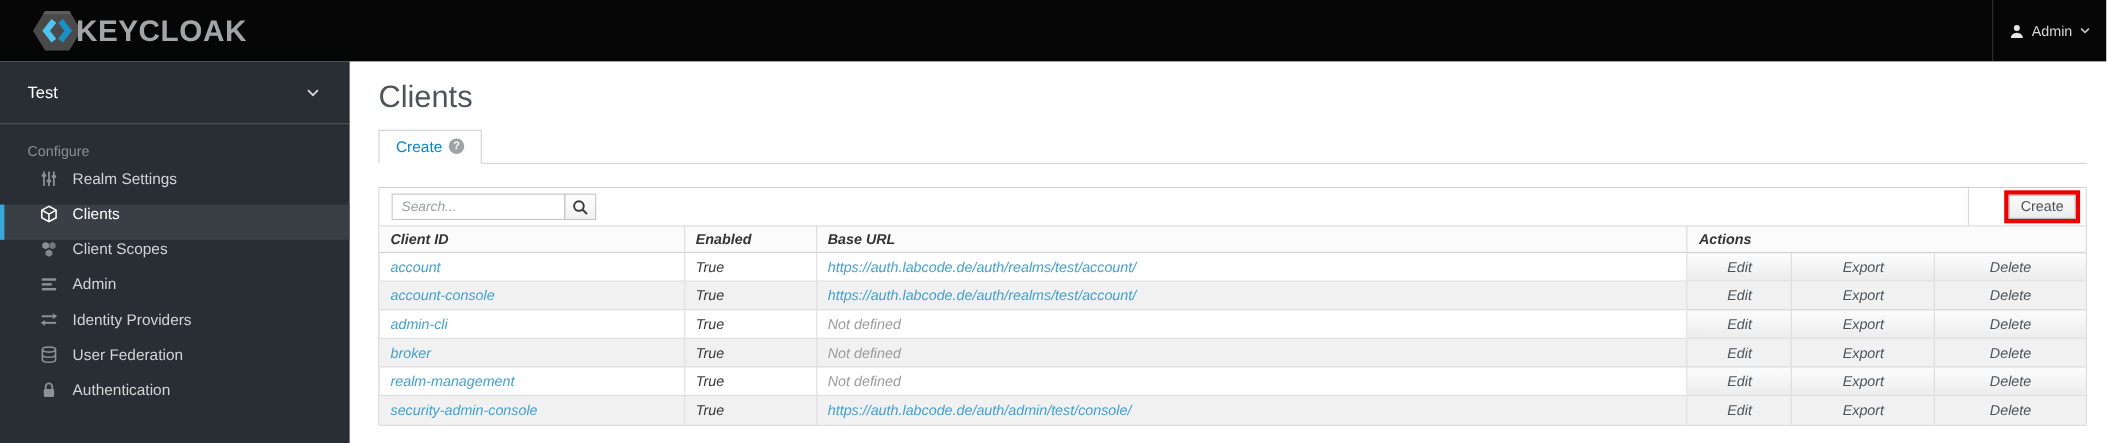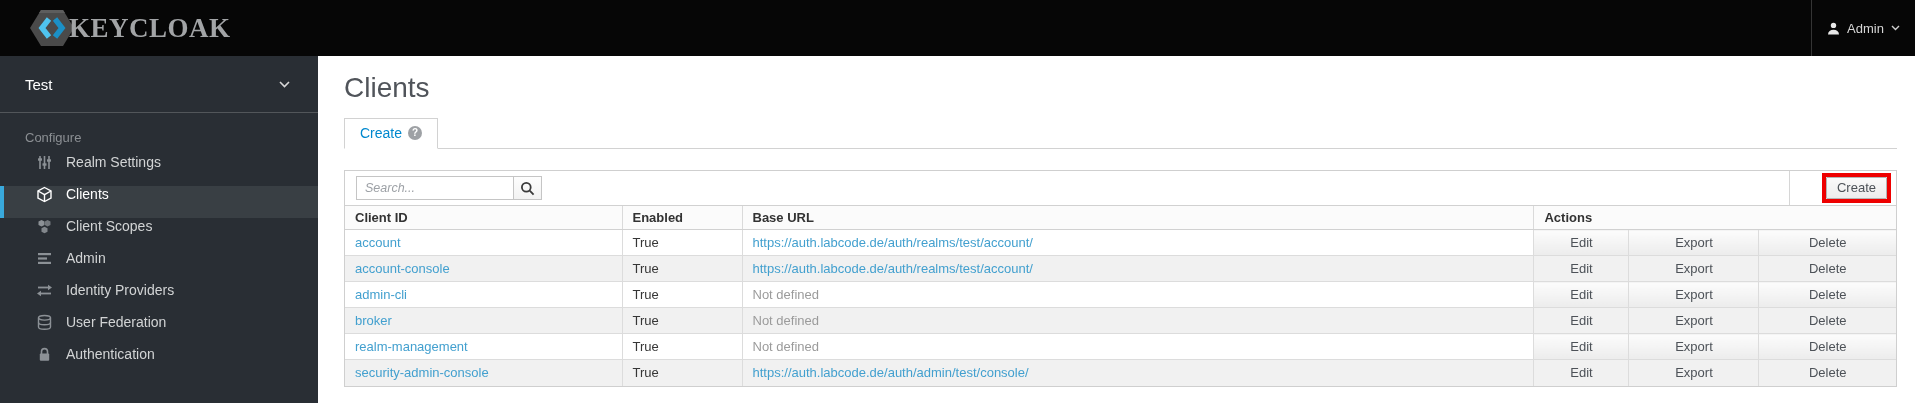--- a/index.html
+++ b/index.html
@@ -2,21 +2,21 @@
 <html><head>
 <meta charset="utf-8">
 <style>
   * { box-sizing: border-box; margin: 0; padding: 0; }
   html,body { width:1915px; height:403px; overflow:hidden; }
   body { font-family:"Liberation Sans","DejaVu Sans",sans-serif; background:#fff; }
 
   
   .topbar { height:56px; background:#060606; display:flex; align-items:center; justify-content:space-between; }
   .logo { display:flex; align-items:center; margin-left:29px; cursor:pointer; }
-  .logo-text { font-size:27px; font-weight:bold; color:#a2a4a6; letter-spacing:.5px; margin-left:-6px;font-family:Liberation Serif, serif; }
+  .logo-text { font-size:27px; font-weight:bold; color:#a2a4a6; letter-spacing:.5px; margin-left:-6px; }
   .user-menu { height:100%; width:104px; display:flex; align-items:center; justify-content:center; gap:7px;
                border-left:1px solid #343434; color:#d6d6d6; font-size:13px; cursor:pointer; }
 
   
   .layout { display:flex; height:347px; }
 
   
   .sidebar { width:318px; background:#292e34; flex-shrink:0; }
   .realm-row { height:57px; display:flex; align-items:center; justify-content:space-between;
                padding:0 28px 0 25px; border-bottom:1px solid #52565a; color:#fff; font-size:15px; cursor:pointer;text-align:right; }
@@ -47,21 +47,21 @@
   .search-input::placeholder { font-style:italic; color:#9da1a6; }
   .search-btn { width:29px; height:24px; margin-left:-1px; background:linear-gradient(#fdfdfd,#f2f2f2);
                 border:1px solid #c5c5c5; display:flex; align-items:center; justify-content:center; cursor:pointer; }
   .create-cell { margin-left:auto; width:107px; border-left:1px solid #d6d6d6;
                  display:flex; align-items:center; justify-content:flex-end; padding-right:5px; }
   .annotation-box { border:4px solid #ee0000; }
   .create-btn { font-size:13px; color:#4d5258; padding:2px 10px 3px; background:linear-gradient(#fafafa,#ededed);
                 border:1px solid #b4b4b4; border-radius:1px; cursor:pointer;
                 font-family:"Liberation Sans","DejaVu Sans",sans-serif; }
 
-  table.clients { width:100%; border-collapse:collapse; font-size:13px; color:#363636; table-layout:fixed; }
+  table.clients { width:100%; border-collapse:collapse; font-size:13px; color:#363636; table-layout:fixed;font-style:italic; }
   .clients th { text-align:left; font-weight:bold; color:#333; background:#fbfbfb;
                 padding:4px 10px; border-bottom:1px solid #d1d1d1; border-left:1px solid #dadada; }
   .clients th:first-child { border-left:none; }
   .clients td { padding:5px 10px; height:26px; border-top:1px solid #dcdcdc; border-left:1px solid #dcdcdc; }
   .clients td:first-child { border-left:none; }
   .clients tr.even td { background:#f1f1f1; }
   .clients td.action-cell { text-align:center; color:#4d5258; cursor:pointer;
                             background:linear-gradient(#fcfcfc,#ececec); }
   .clients a.cell-link { color:#43a0cf; text-decoration:none; cursor:pointer; }
   .clients .muted { color:#9b9b9b; }

